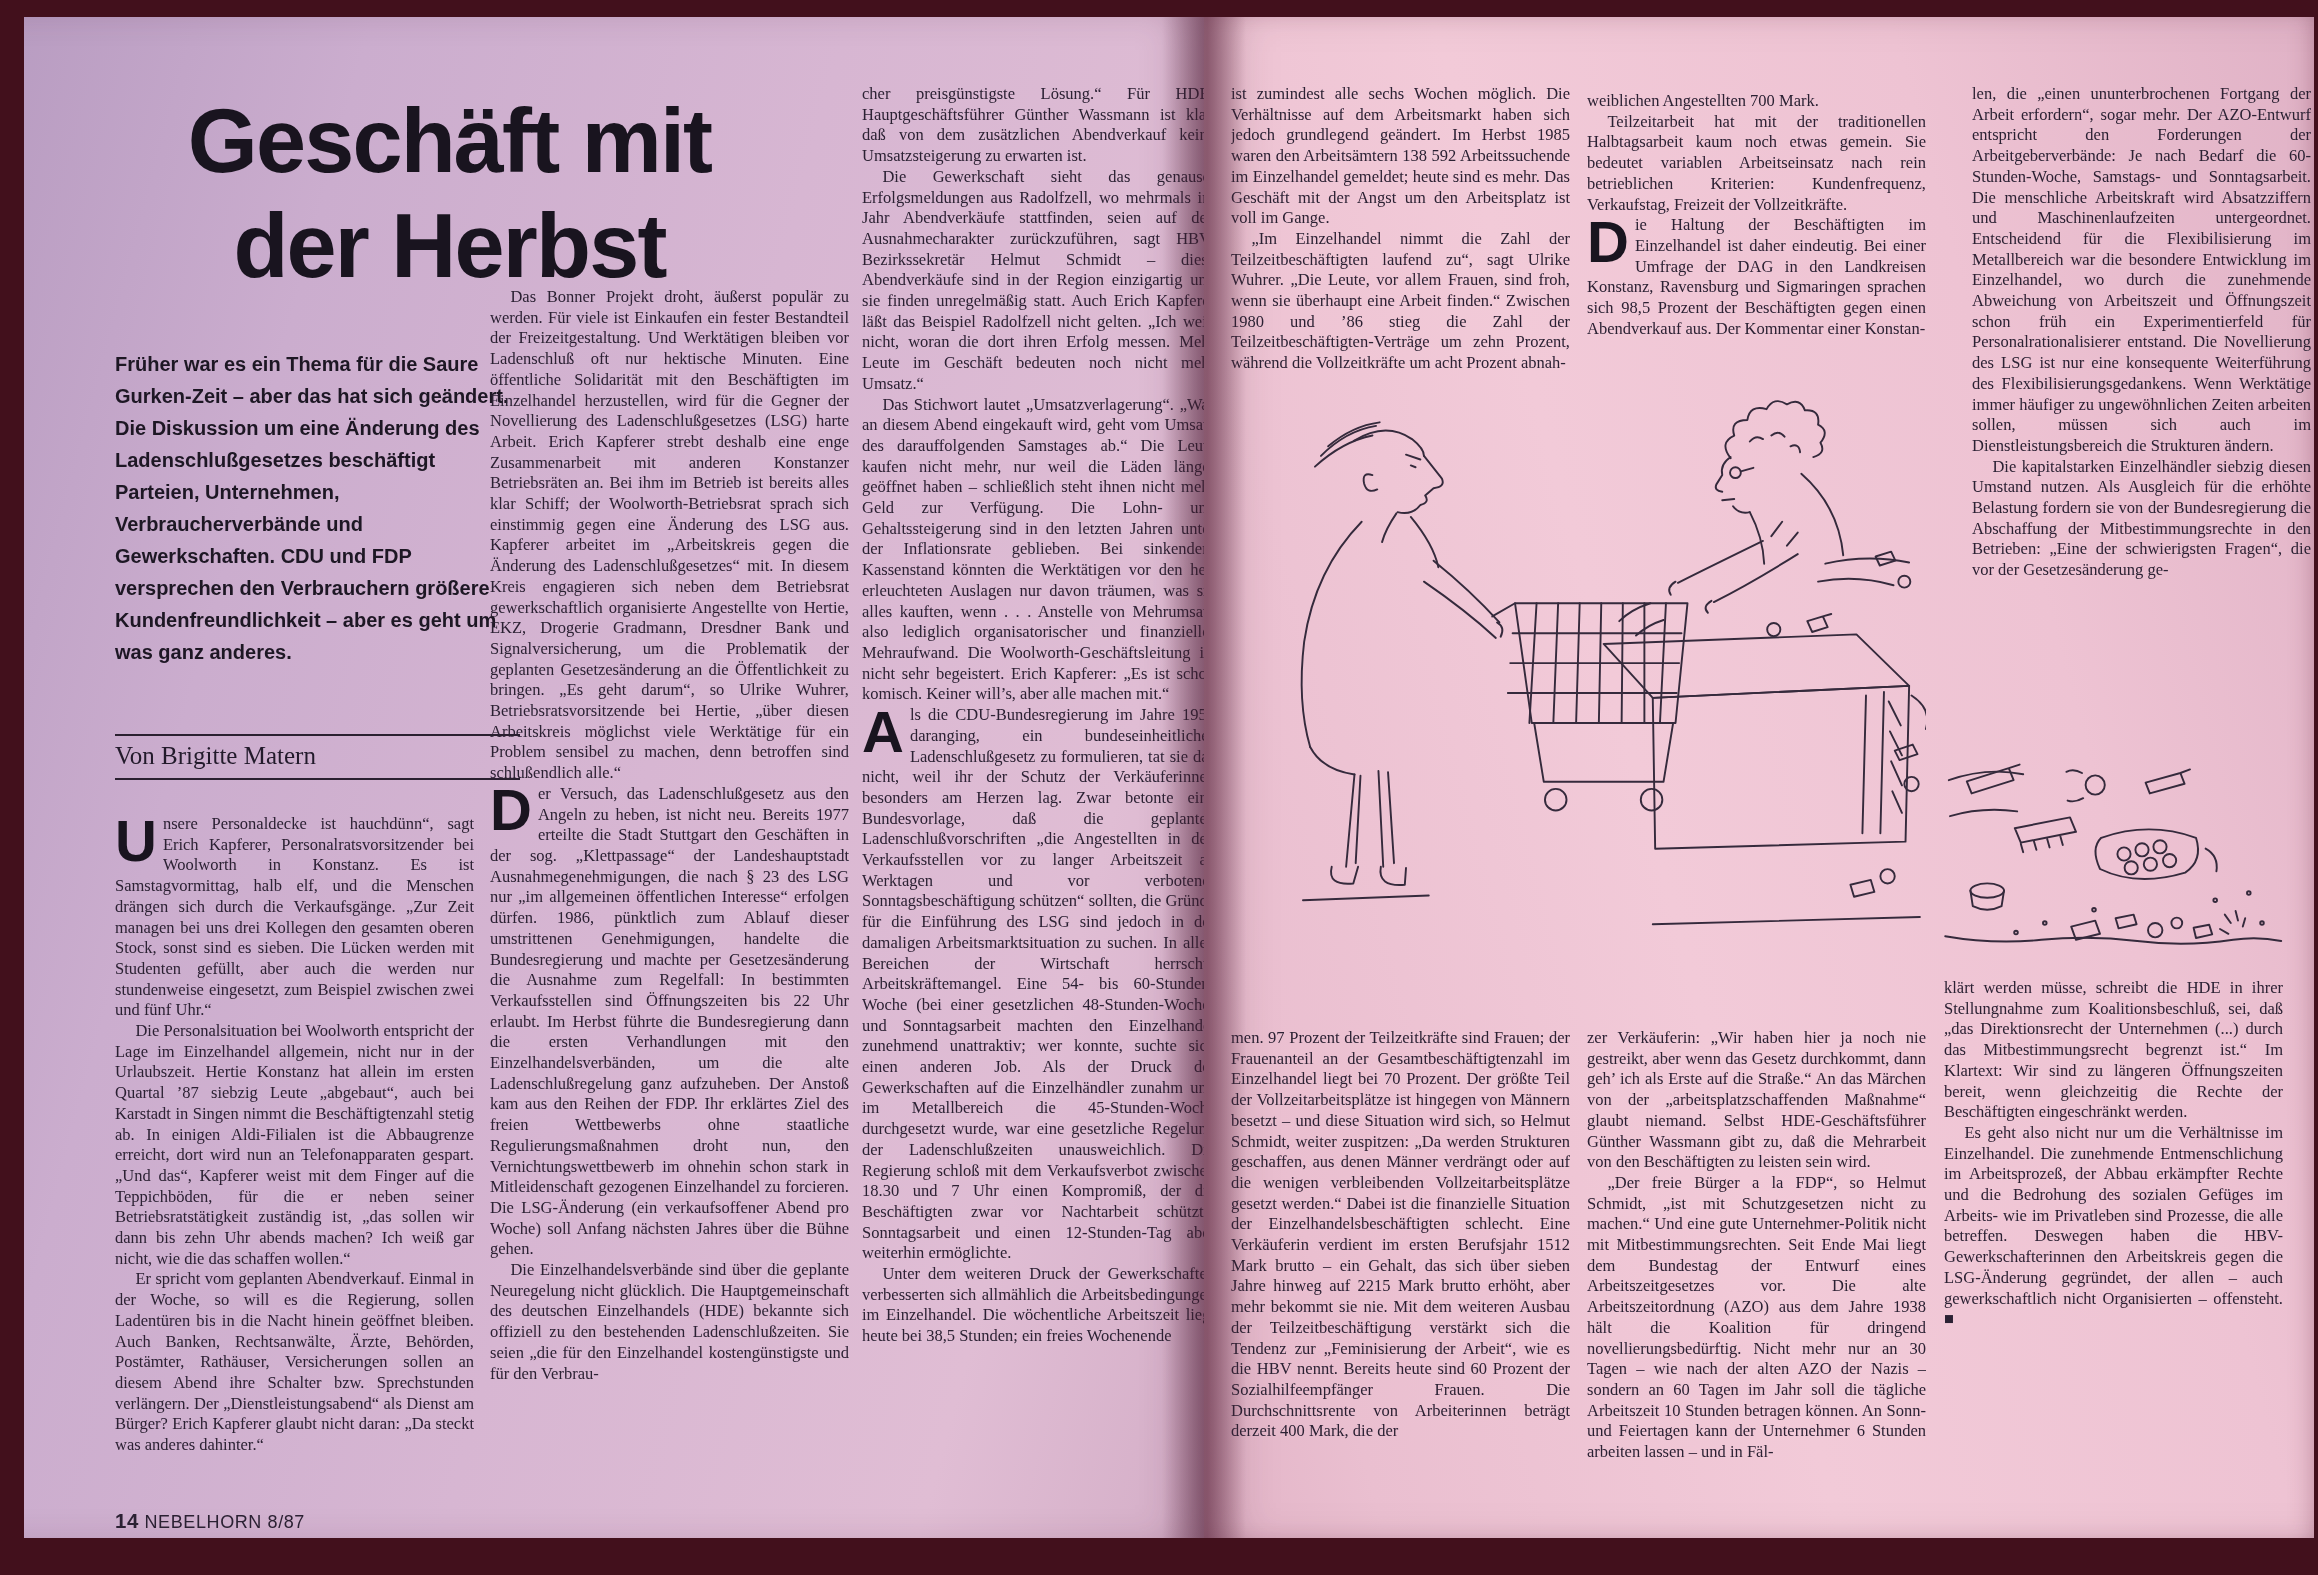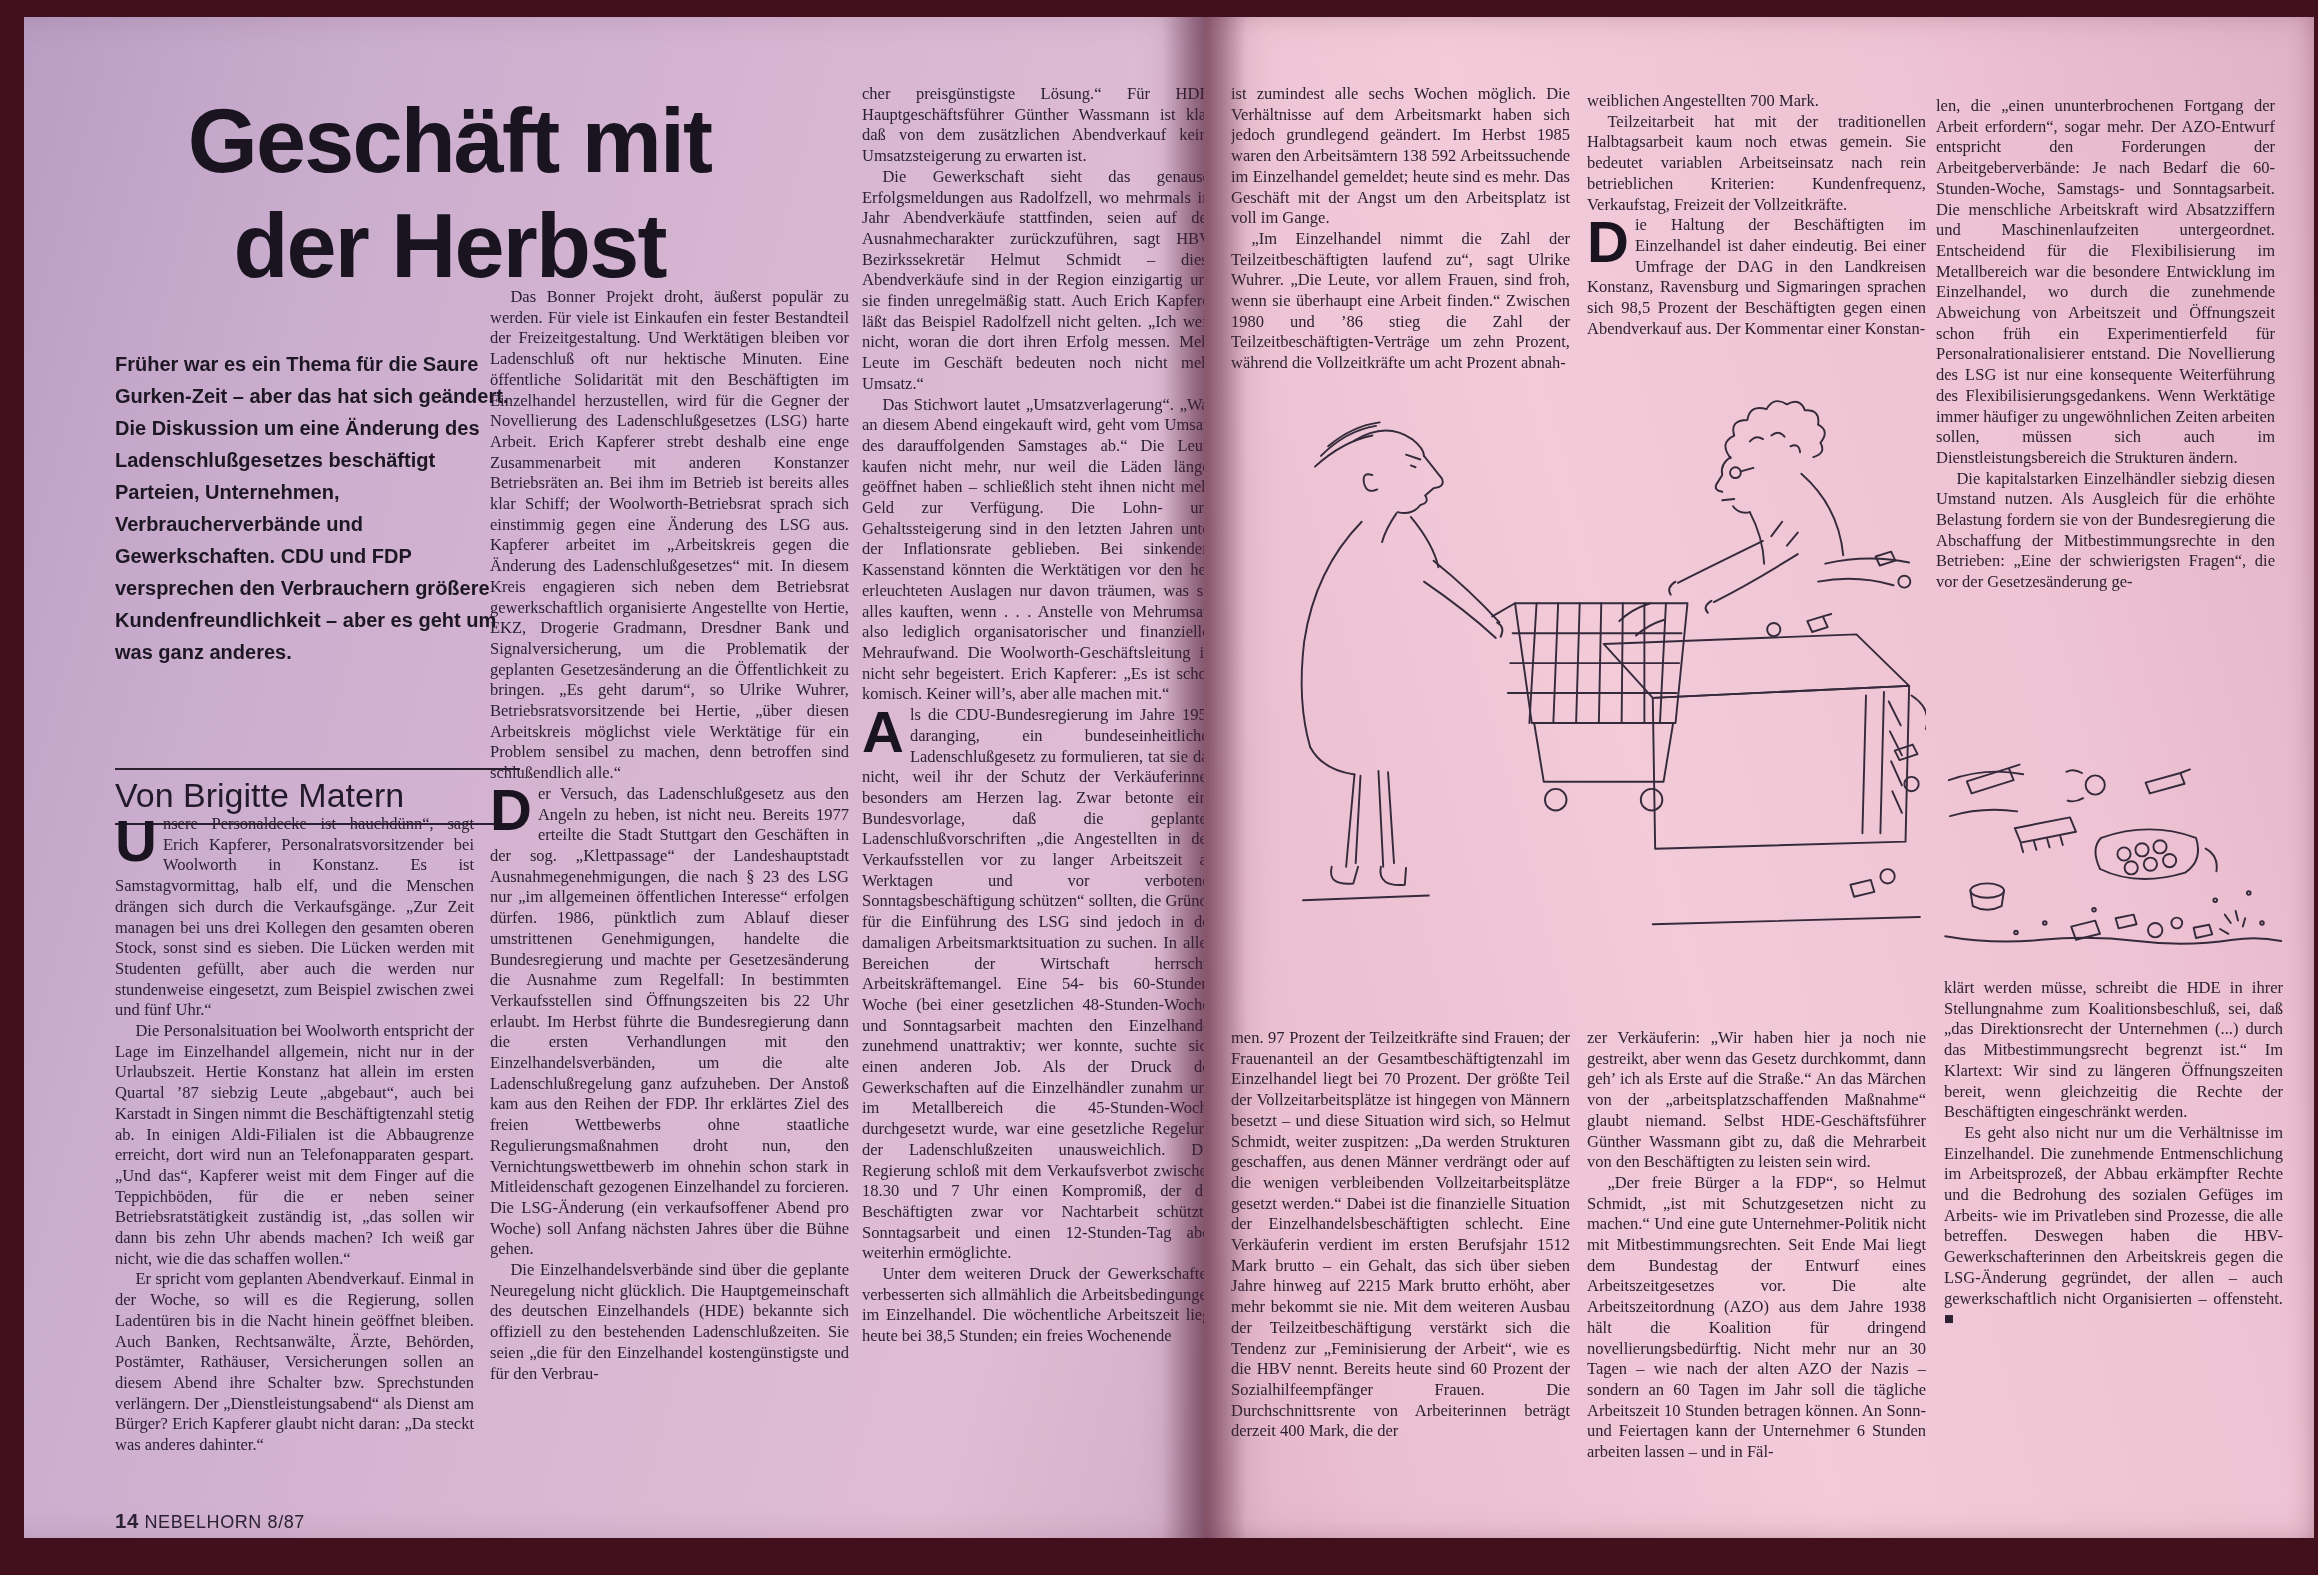--- a/index.html
+++ b/index.html
@@ -29,21 +29,21 @@
   }
   .standfirst{
     position:absolute;left:91px;top:331px;width:403px;
     font-family:"Liberation Sans",sans-serif;font-weight:bold;
     font-size:20px;line-height:32px;color:#1d1724;
   }
   .byline-block{
     position:absolute;left:91px;top:717px;width:405px;
     border-top:2.4px solid #2a2030;border-bottom:2.4px solid #2a2030;
     padding:6px 0 8.4px 0;
-    font-family:Liberation Sans, sans-serif;font-size:34px;color:#221a2b;margin-top:34px;
+    font-family:Liberation Serif, serif;font-size:25px;color:#221a2b;
   }
   .col{
     position:absolute;overflow:hidden;
     font-size:16.5px;line-height:20.7px;text-align:justify;color:#2b2133;
   }
   .col .para{margin:0;text-indent:20.4px;}
   .col .para.noindent{text-indent:0;}
   .dropcap{
     float:left;font-family:"Liberation Sans",sans-serif;font-weight:bold;
     font-size:58px;line-height:46px;padding:3.6px 6px 0 0;color:#19141f;
@@ -176,21 +176,21 @@
     </svg>
   </div>
 
   <div class="col" style="left:27px;top:1011px;width:339px;height:521px;">
       <p class="para noindent">men. 97 Prozent der Teilzeitkräfte sind Frauen; der Frauenanteil an der Gesamtbeschäftigtenzahl im Einzelhandel liegt bei 70 Prozent. Der größte Teil der Vollzeitarbeitsplätze ist hingegen von Männern besetzt – und diese Situation wird sich, so Helmut Schmidt, weiter zuspitzen: „Da werden Strukturen geschaffen, aus denen Männer verdrängt oder auf die wenigen verbleibenden Vollzeitarbeitsplätze gesetzt werden.“ Dabei ist die finanzielle Situation der Einzelhandelsbeschäftigten schlecht. Eine Verkäuferin verdient im ersten Berufsjahr 1512 Mark brutto – ein Gehalt, das sich über sieben Jahre hinweg auf 2215 Mark brutto erhöht, aber mehr bekommt sie nie. Mit dem weiteren Ausbau der Teilzeitbeschäftigung verstärkt sich die Tendenz zur „Feminisierung der Arbeit“, wie es die HBV nennt. Bereits heute sind 60 Prozent der Sozialhilfeempfänger Frauen. Die Durchschnittsrente von Arbeiterinnen beträgt derzeit 400 Mark, die der</p>
     </div>
   <div class="col" style="left:383px;top:1011px;width:339px;height:521px;">
       <p class="para noindent">zer Verkäuferin: „Wir haben hier ja noch nie gestreikt, aber wenn das Gesetz durchkommt, dann geh’ ich als Erste auf die Straße.“ An das Märchen von der „arbeitsplatzschaffenden Maßnahme“ glaubt niemand. Selbst HDE-Geschäftsführer Günther Wassmann gibt zu, daß die Mehrarbeit von den Beschäftigten zu leisten sein wird.</p>
       <p class="para">„Der freie Bürger a la FDP“, so Helmut Schmidt, „ist mit Schutzgesetzen nicht zu machen.“ Und eine gute Unternehmer-Politik nicht mit Mitbestimmungsrechten. Seit Ende Mai liegt dem Bundestag der Entwurf eines Arbeitszeitgesetzes vor. Die alte Arbeitszeitordnung (AZO) aus dem Jahre 1938 hält die Koalition für dringend novellierungsbedürftig. Nicht mehr nur an 30 Tagen – wie nach der alten AZO der Nazis – sondern an 60 Tagen im Jahr soll die tägliche Arbeitszeit 10 Stunden betragen können. An Sonn- und Feiertagen kann der Unternehmer 6 Stunden arbeiten lassen – und in Fäl-</p>
     </div>
-  <div class="col" style="left:732px;top:67px;width:339px;height:659px;margin-top:12px;">
+  <div class="col" style="left:768px;top:67px;width:339px;height:659px;">
       <p class="para noindent">len, die „einen ununterbrochenen Fortgang der Arbeit erfordern“, sogar mehr. Der AZO-Entwurf entspricht den Forderungen der Arbeitgeberverbände: Je nach Bedarf die 60-Stunden-Woche, Samstags- und Sonntagsarbeit. Die menschliche Arbeitskraft wird Absatzziffern und Maschinenlaufzeiten untergeordnet. Entscheidend für die Flexibilisierung im Metallbereich war die besondere Entwicklung im Einzelhandel, wo durch die zunehmende Abweichung von Arbeitszeit und Öffnungszeit schon früh ein Experimentierfeld für Personalrationalisierer entstand. Die Novellierung des LSG ist nur eine konsequente Weiterführung des Flexibilisierungsgedankens. Wenn Werktätige immer häufiger zu ungewöhnlichen Zeiten arbeiten sollen, müssen sich auch im Dienstleistungsbereich die Strukturen ändern.</p>
       <p class="para">Die kapitalstarken Einzelhändler siebzig diesen Umstand nutzen. Als Ausgleich für die erhöhte Belastung fordern sie von der Bundesregierung die Abschaffung der Mitbestimmungsrechte in den Betrieben: „Eine der schwierigsten Fragen“, die vor der Gesetzesänderung ge-</p>
     </div>
 
   <div class="cartoon" style="left:740px;top:726px;width:339px;height:228px;">
     <svg viewBox="0 0 565 380" xmlns="http://www.w3.org/2000/svg">
       <path d="M8,62 q62,-22 124,-10 M10,122 q54,-16 112,-8"></path>
       <path d="M38,64 l70,-22 l8,20 l-70,22 z M108,42 l18,-6"></path>
       <path d="M118,142 l92,-18 l10,24 l-92,18 z"></path>
       <path d="M128,168 l4,14 M150,164 l4,14 M172,160 l4,14 M194,156 l4,14"></path>

